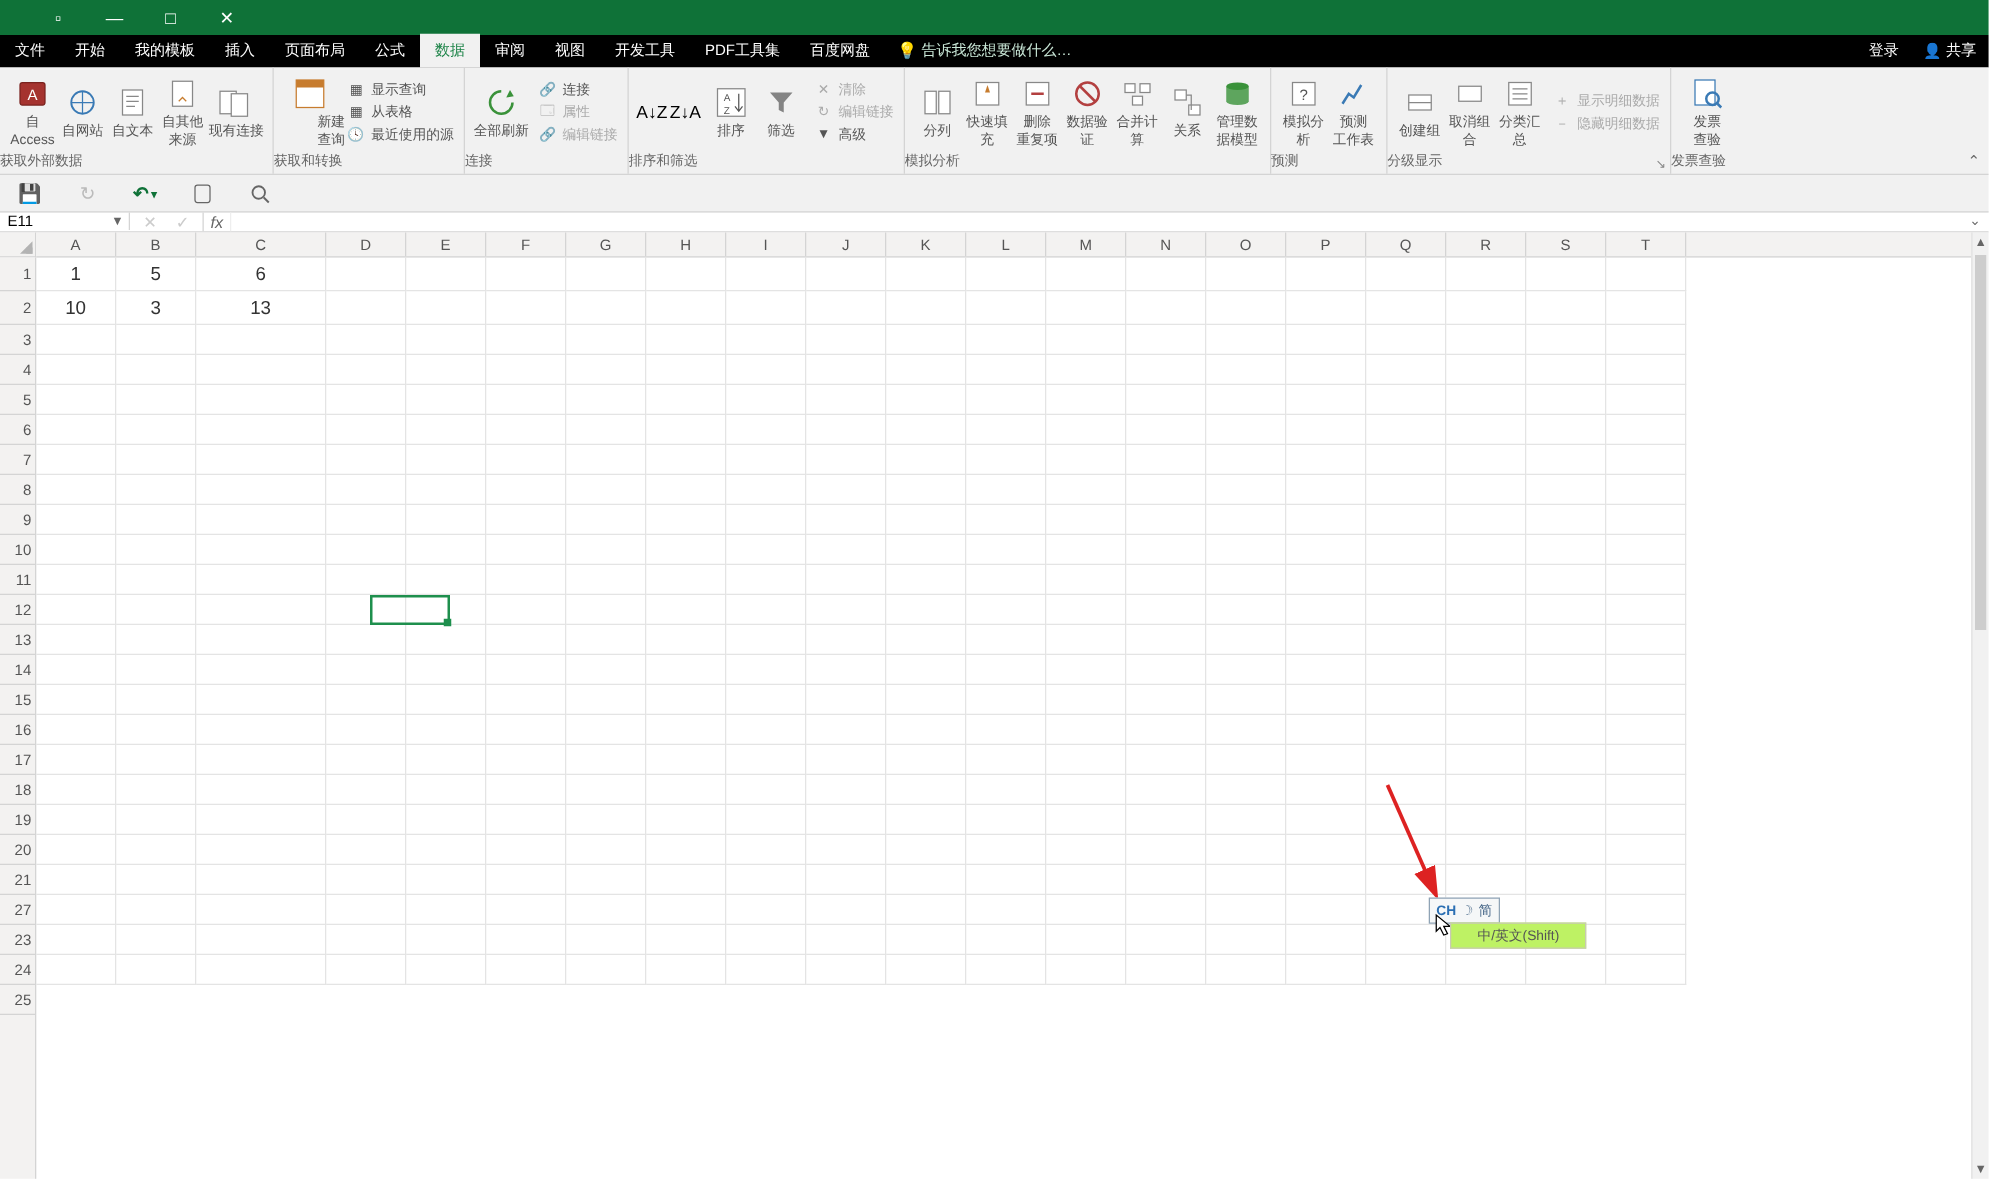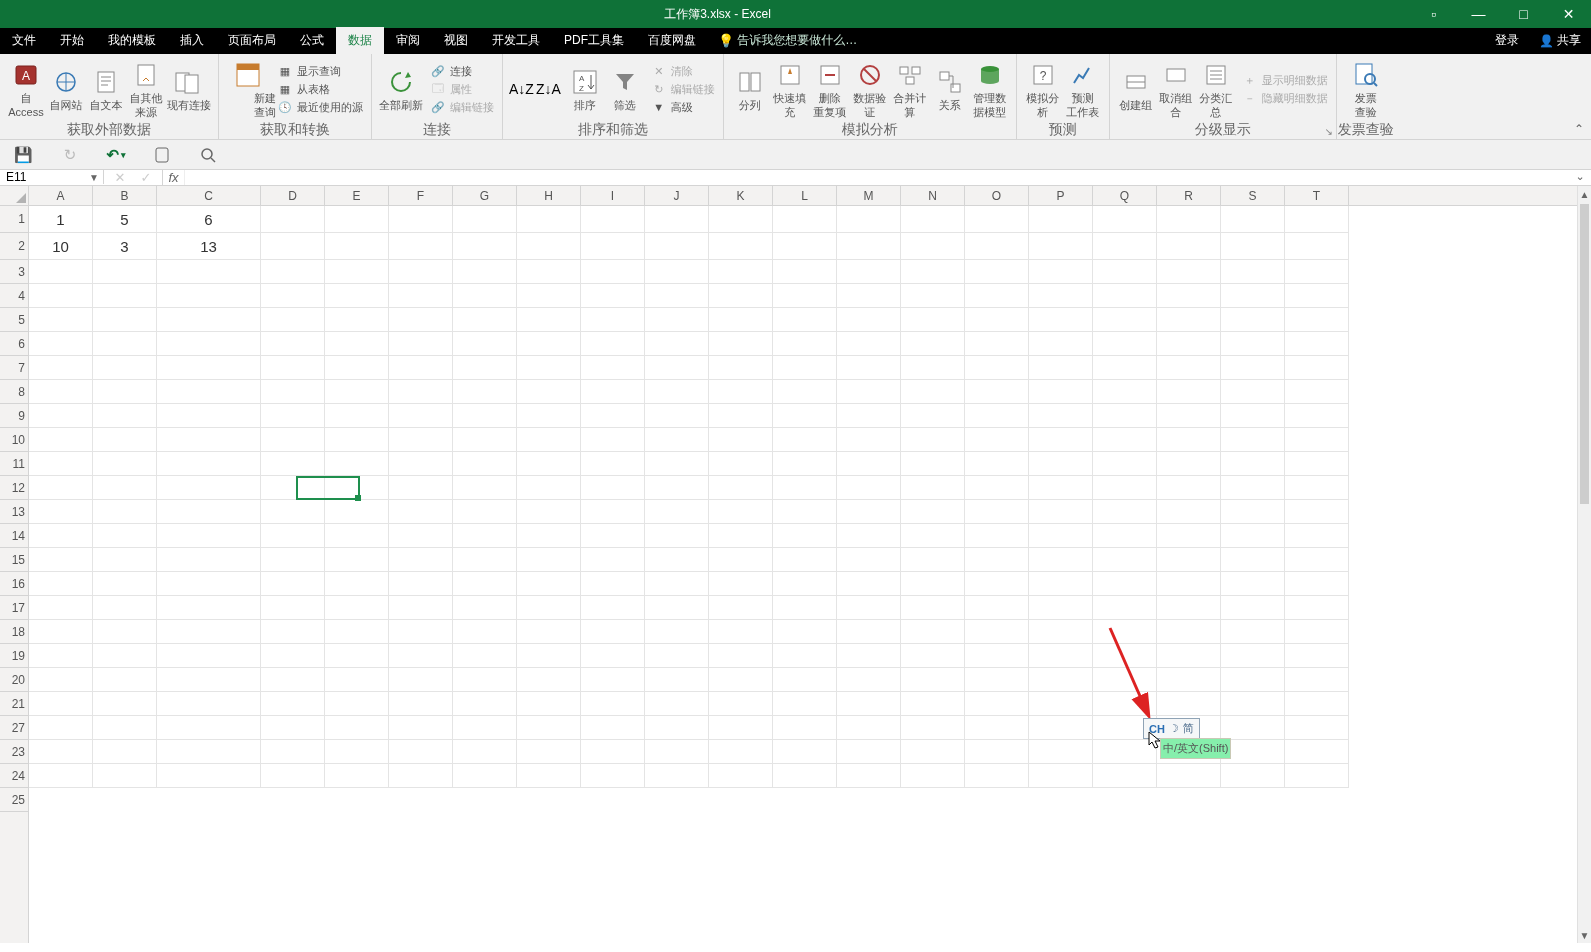--- a/index.html
+++ b/index.html
@@ -18,21 +18,21 @@
 .tabrow .tab.active { background:#f1f1f1; color:#1e8449; }
 .tabrow .tell-me { flex:0 0 auto; padding:5px 10px; display:flex; align-items:center; color:#c9e7d7; }
 .tabrow .tell-me .bulb { margin-right:3px; font-size:13px; }
 .tabrow .spacer { flex:1; }
 .tabrow .right-link { padding:5px 10px; cursor:pointer; display:flex; align-items:center; }
 
 
 .ribbon { height:86px; background:#f1f1f1; border-bottom:1px solid #d4d4d4; display:flex; position:relative; }
 .group { border-right:1px solid #d4d4d4; display:flex; flex-direction:column; }
 .group-body { flex:1; display:flex; align-items:center; padding:3px 6px 0 6px; }
-.group-label { height:18px; text-align:center; font-size:14px; color:#666; padding-bottom:2px; }
+.group-label { height:18px; font-size:11px; color:#666; padding-bottom:2px; }
 .bigbtn { width:46px; display:flex; flex-direction:column; align-items:center; justify-content:flex-start; font-size:11px; color:#555; cursor:pointer; text-align:center; line-height:1.2; padding-top:2px;}
 .bigbtn.narrow { width:40px; }
 .bigbtn .ic { width:28px; height:28px; margin-bottom:3px; display:flex; align-items:center; justify-content:center; }
 .stack { display:flex; flex-direction:column; gap:1px; font-size:11px; color:#555; }
 .stack .row { display:flex; align-items:center; gap:4px; cursor:pointer; padding:1px 2px; white-space:nowrap;}
 .stack .row .sic { width:16px; height:14px; display:inline-flex; align-items:center; justify-content:center; }
 .stack .row.disabled { color:#aaa; }
 .collapse-caret { position:absolute; right:4px; bottom:2px; width:16px; height:16px; font-size:12px; color:#666; cursor:pointer; display:flex; align-items:center;justify-content:center;}
 .dlg-launch { position:absolute; bottom:2px; font-size:10px; color:#888; cursor:pointer;}
 
@@ -73,37 +73,36 @@
 .vscroll .track { position:absolute; top:16px; bottom:16px; left:0; right:0;}
 .vscroll .thumb { position:absolute; top:2px; left:2px; right:2px; height:300px; background:#cdcdcd; cursor:pointer;}
 .vscroll .arrow.bot{position:absolute;bottom:0;width:100%;}
 
 
 .sel-cell { position:absolute; border:2px solid #1e8f4d; pointer-events:none; }
 .sel-handle { position:absolute; width:6px; height:6px; background:#1e8f4d; right:-3px; bottom:-3px;}
 
 
 .ime-box { position:absolute; border:1px solid #8fa3b5; background:#f5f7f8; padding:2px 5px; font-size:11px; color:#4a6a8a; display:flex; align-items:center; gap:4px; }
-.ime-tip { position:absolute; border:1px solid #c9c9b5; background:#86efac; padding:2px 2px; font-size:11px; color:#555;}
+.ime-tip { position:absolute; border:1px solid #c9c9b5; background:#bef264; padding:2px 21px; font-size:11px; color:#555;}
 .arrow-anno { position:absolute; width:60px; height:100px; pointer-events:none;}
 .arrow-anno svg { width:100%; height:100%; }
 
 
 .ic svg, .sic svg { display:block; }
 </style>
 </head>
 <body>
 
 <div class="titlebar">
   <span class="left-icon" style="background:transparent;">
     <svg width="18" height="18">
         <rect width="18" height="18" fill="#fff" opacity="0"></rect>
       </svg>
   </span>
-  <div class="title">工作簿3.xlsx - Excel</div>
   <div class="win-controls">
     <div class="ctl">▫</div>
     <div class="ctl">—</div>
     <div class="ctl">□</div>
     <div class="ctl">✕</div>
   </div>
 </div>
 
 <div class="tabrow">
   <div class="tab">文件</div>

